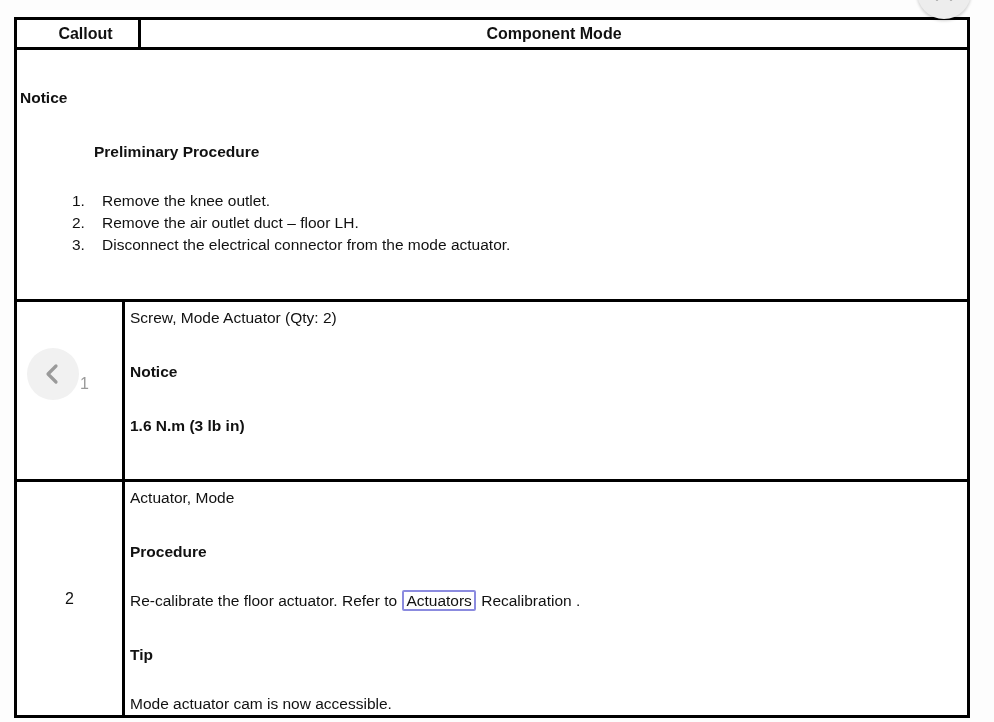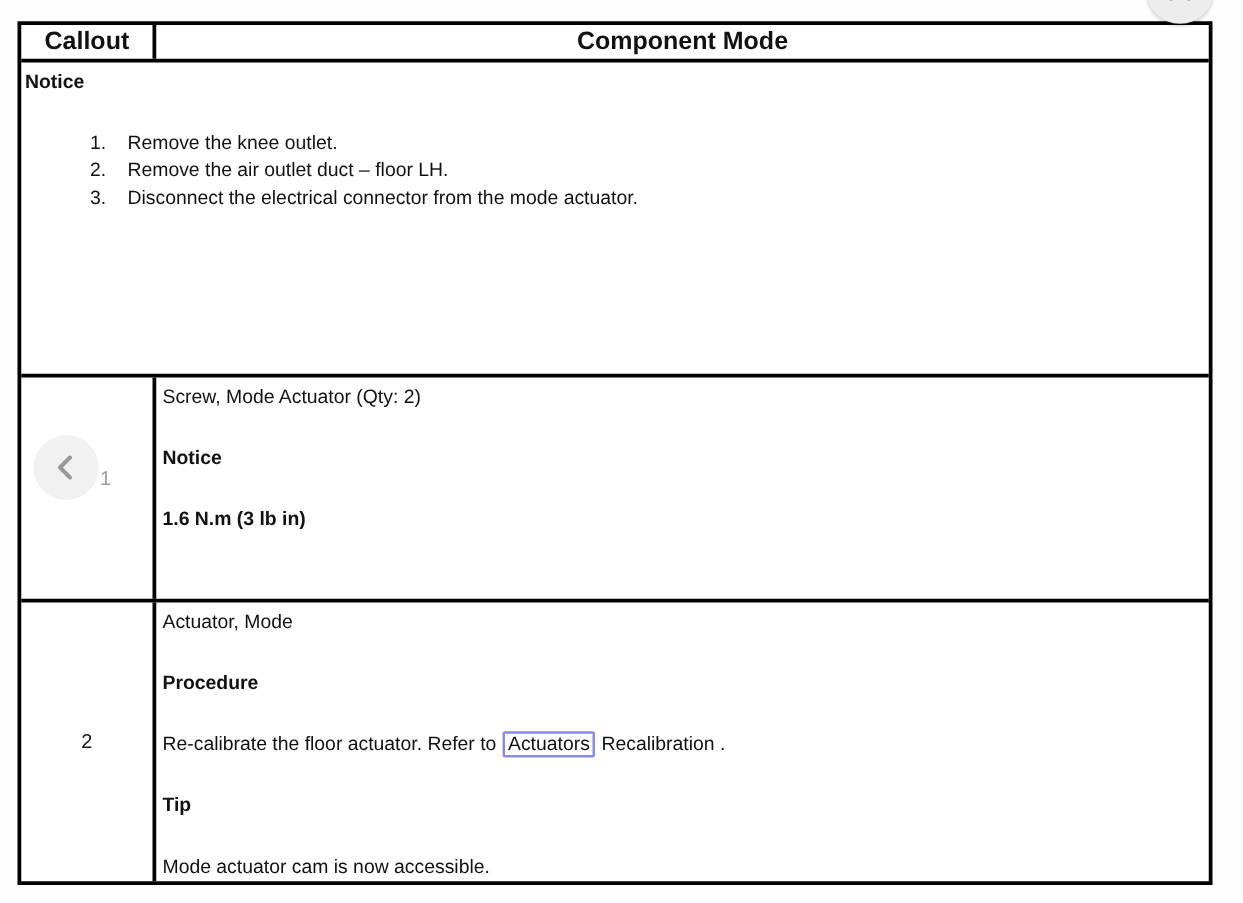--- a/index.html
+++ b/index.html
@@ -55,21 +55,22 @@
     top: 17px;
     width: 950px;
     border: 3px solid #000;
     background: #ffffff;
   }
   .t-header {
     display: flex;
     border-bottom: 3px solid #000;
     height: 27px;
     font-weight: 700;
-    font-size: 20px;
+    font-size: 16px;
+    padding-left: 16px;
   }
   .t-header .hc1 {
     width: 105px;
     border-right: 3px solid #000;
     display: flex;
     align-items: center;
     justify-content: center;
   }
   .t-header .hc2 {
     flex: 1;
@@ -79,21 +80,21 @@
   }
 
   .t-notice {
     border-bottom: 3px solid #000;
     min-height: 244px;
     padding: 5px 4px 0 3px;
     box-sizing: content-box;
   }
   .line { margin: 0; line-height: 22px; }
   .gap  { margin-top: 27px; }
-  .bold { font-weight: 700; }
+  .bold { font-weight: 700; margin-top: 32px; }
   .indent-sub { margin-left: 74px; }
 
   .steps { margin-top: 27px; }
   .step { display: flex; line-height: 22px; }
   .step .step-num {
     margin-left: 52px;
     width: 30px;
     flex: 0 0 30px;
   }
 
@@ -150,20 +151,21 @@
 
 <div class="doc-table">
 
   <div class="t-header">
     <div class="hc1">Callout</div>
     <div class="hc2">Component Mode</div>
   </div>
 
   <div class="t-notice">
     <p class="line bold">Notice</p>
+    <p class="line gap bold indent-sub">Preliminary Procedure</p>
     <div class="steps">
       <div class="step">
         <span class="step-num">1.</span>
         <span class="step-text">Remove the knee outlet.</span>
       </div>
       <div class="step">
         <span class="step-num">2.</span>
         <span class="step-text">Remove the air outlet duct – floor LH.</span>
       </div>
       <div class="step">

